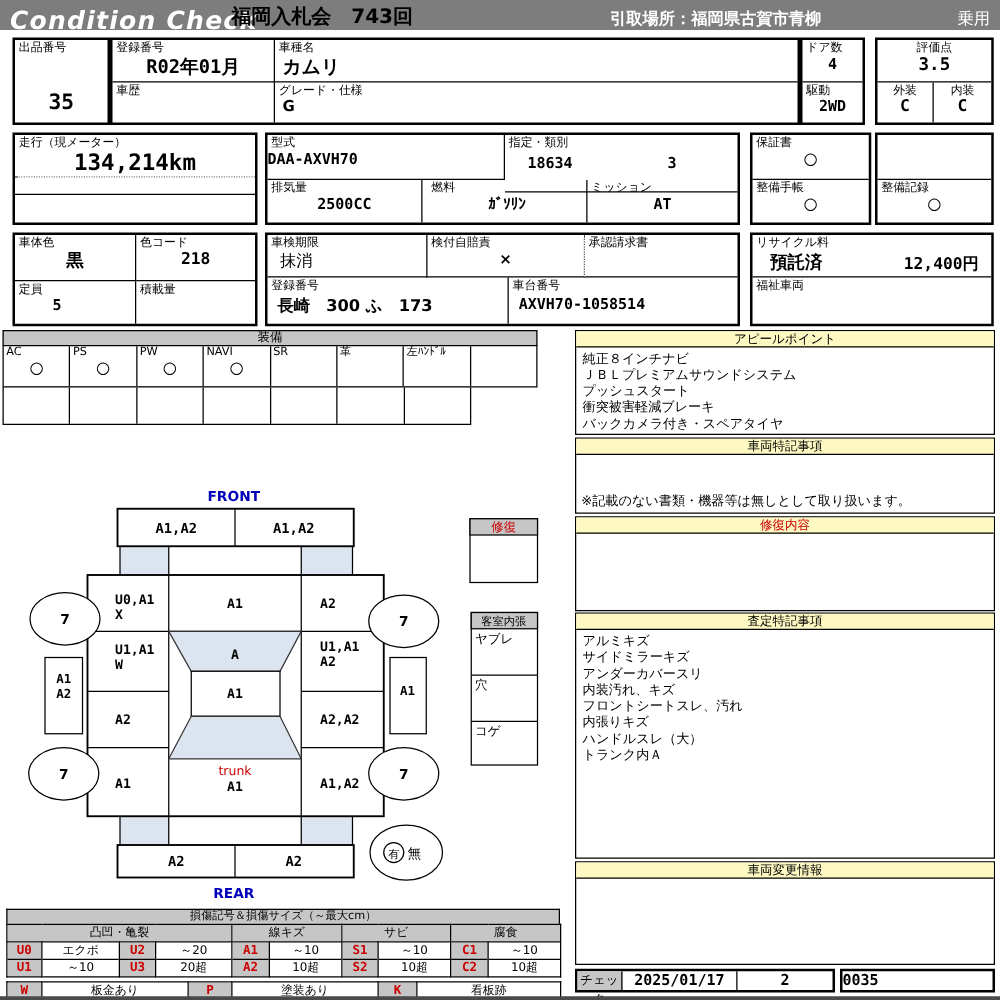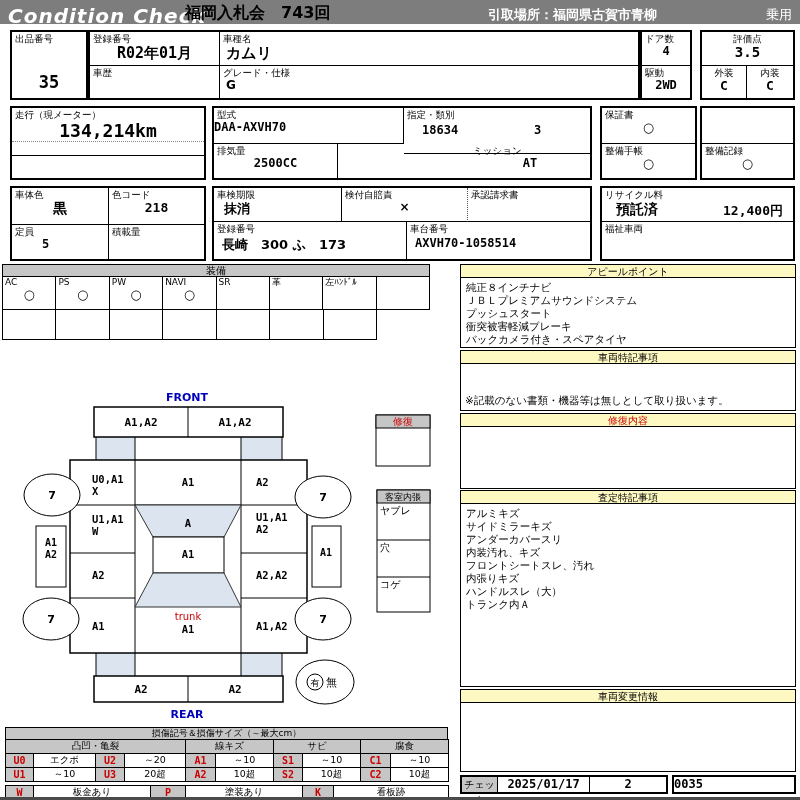--- a/index.html
+++ b/index.html
@@ -97,20 +97,24 @@
   </div>
   <div class="abs" style="left:190px;top:0;width:186px;height:46px;border-bottom:1px solid #000">
     <div class="lbl">指定・類別</div>
     <span class="val" style="position:absolute;left:18px;top:15px;font-size:12px">18634</span>
     <span class="val" style="position:absolute;left:130px;top:15px;font-size:12px">3</span>
   </div>
   <div class="abs" style="left:0;top:36px;width:124px;height:34px;border-right:1px solid #000">
     <div class="lbl">排気量</div>
     <div class="val ctr" style="font-size:12px">2500CC</div>
   </div>
+  <div class="abs" style="left:128px;top:36px;width:128px;height:34px;border-right:1px solid #000">
+    <div class="lbl">燃料</div>
+    <div class="val ctr" style="font-size:12px">ｶﾞｿﾘﾝ</div>
+  </div>
   <div class="abs" style="left:256px;top:36px;width:120px;height:34px">
     <div class="lbl">ミッション</div>
     <div class="val ctr" style="font-size:12px">AT</div>
   </div>
 </div>
 <div class="abs b2" style="left:600px;top:106px;width:97px;height:74px">
   <div class="abs" style="left:0;top:0;width:100%;height:36px;border-bottom:1px solid #000">
     <div class="lbl">保証書</div>
     <div class="ctr" style="font-size:13px">○</div>
   </div>
@@ -140,21 +144,21 @@
     <div class="lbl">定員</div>
     <div class="val" style="font-size:12px;padding-left:30px">5</div>
   </div>
   <div class="abs" style="left:97px;top:37px;width:95px;height:34px">
     <div class="lbl">積載量</div>
   </div>
 </div>
 <div class="abs b2" style="left:212px;top:186px;width:380px;height:75px">
   <div class="abs" style="left:0;top:0;width:128px;height:34px;border-right:1px solid #000;border-bottom:1px solid #000">
     <div class="lbl">車検期限</div>
-    <div style="font-size:13px;font-weight:bold;padding-left:10px">抹消</div>
+    <div style="font-size:13px;font-weight:normal;padding-left:10px">抹消</div>
   </div>
   <div class="abs" style="left:128px;top:0;width:126px;height:34px;border-right:1px dotted #555;border-bottom:1px solid #000">
     <div class="lbl">検付自賠責</div>
     <div class="ctr" style="font-size:12px;font-weight:bold">×</div>
   </div>
   <div class="abs" style="left:254px;top:0;width:122px;height:34px;border-bottom:1px solid #000">
     <div class="lbl">承認請求書</div>
   </div>
   <div class="abs" style="left:0;top:34px;width:193px;height:37px;border-right:1px solid #000">
     <div class="lbl">登録番号</div>

